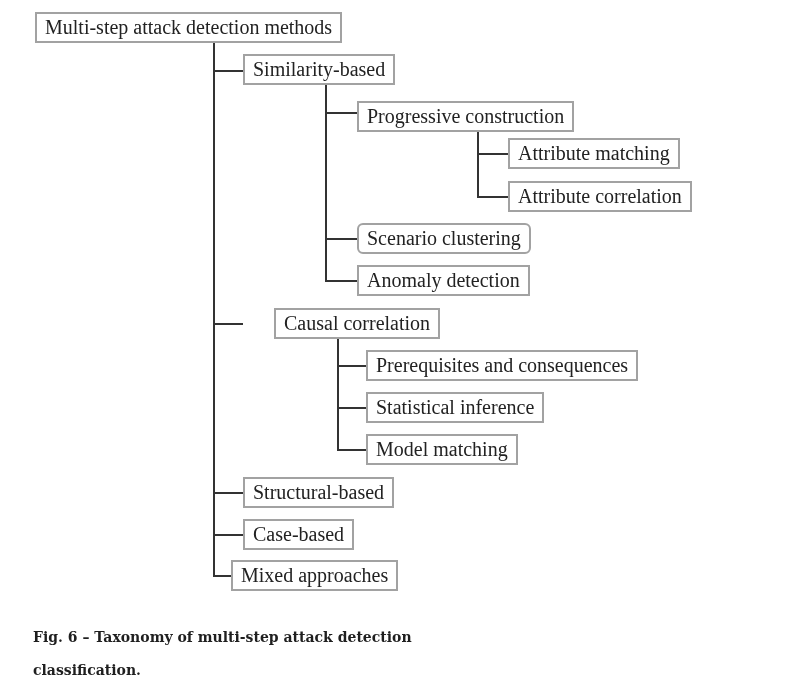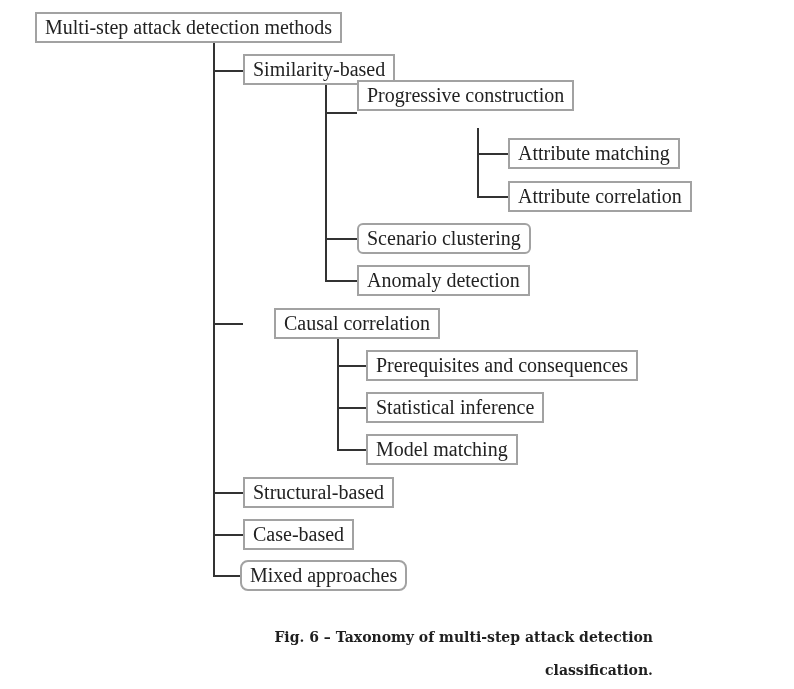--- a/index.html
+++ b/index.html
@@ -2,21 +2,21 @@
 <html style="--box-border: #a2a2a2; --connector: #333333; --node-text: #222222; --caption-text: #1f1f1f; --background: #ffffff;"><head>
 <meta charset="utf-8">
 <style>
   :root {
     --box-border: #a2a2a2;
     --connector: #333333;
     --node-text: #222222;
     --caption-text: #1f1f1f;
     --background: #ffffff;
   }
-  * { margin: 0; padding: 0; box-sizing: border-box; text-align: right; }
+  * { margin: 0; padding: 0; box-sizing: border-box; }
   html, body { background: var(--background); }
   .stage {
     position: relative;
     width: 794px;
     height: 689px;
     background: var(--background);
     overflow: hidden;
     font-family: "Liberation Serif", serif;
   }
   .node {
@@ -73,33 +73,33 @@
   <div class="line h" style="left:477px; top:196px; width:31px;"></div>
 
   <div class="line v" style="left:337px; top:339px; height:112px;"></div>
   <div class="line h" style="left:337px; top:365px; width:29px;"></div>
   <div class="line h" style="left:337px; top:407px; width:29px;"></div>
   <div class="line h" style="left:337px; top:449px; width:29px;"></div>
 
   <div class="node" style="left:35px;  top:12px;">Multi-step attack detection methods</div>
 
   <div class="node" style="left:243px; top:54px;">Similarity-based</div>
-  <div class="node" style="left:357px; top:80px;">Progressive construction</div>
+  <div class="node" style="left:357px; top:101px;">Progressive construction</div>
   <div class="node" style="left:508px; top:138px;">Attribute matching</div>
   <div class="node" style="left:508px; top:181px;">Attribute correlation</div>
   <div class="node" style="left:357px; top:223px;border-radius:6px;">Scenario clustering</div>
   <div class="node" style="left:357px; top:265px;">Anomaly detection</div>
 
   <div class="node" style="left:243px; top:308px;margin-left:31px;">Causal correlation</div>
   <div class="node" style="left:366px; top:392px;">Statistical inference</div>
   <div class="node" style="left:366px; top:350px;">Prerequisites and consequences</div>
   <div class="node" style="left:366px; top:434px;">Model matching</div>
 
   <div class="node" style="left:243px; top:477px;">Structural-based</div>
   <div class="node" style="left:243px; top:519px;">Case-based</div>
-  <div class="node" style="left:240px; top:560px;border-radius:8px;">Mixed approaches</div>
+  <div class="node" style="left:231px; top:560px;">Mixed approaches</div>
 
   <div class="caption">
     <div>Fig. 6 – Taxonomy of multi-step attack detection</div>
     <div>classification.</div>
   </div>
 
 </div>
 
 </body></html>

